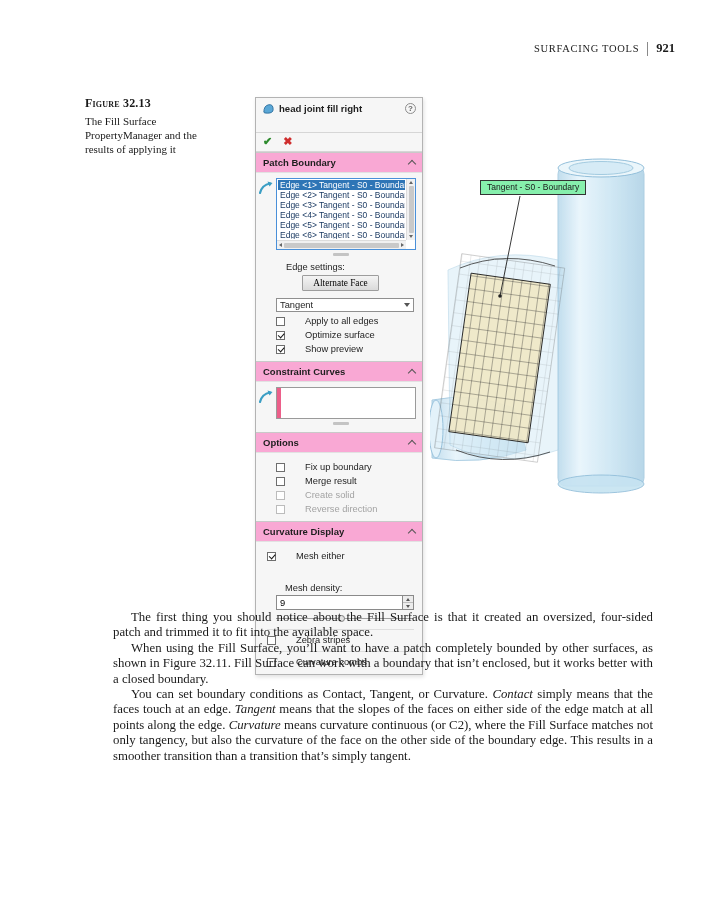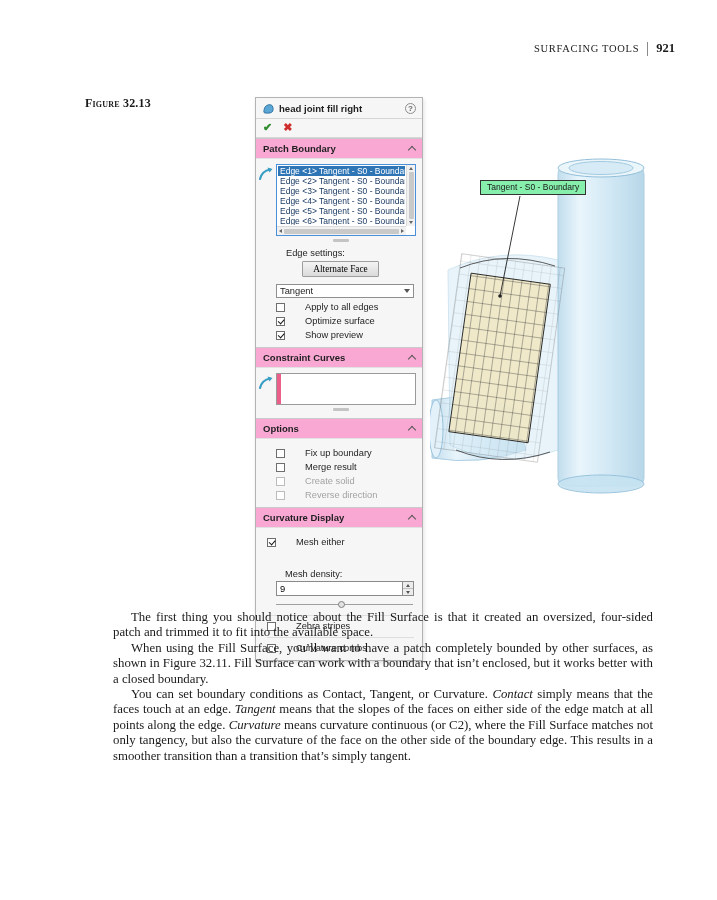--- a/index.html
+++ b/index.html
@@ -15,21 +15,21 @@
 
   
   .figure-caption { position:absolute; left:85px; top:96px; width:118px; }
   .fig-label { font-weight:bold; font-variant:small-caps; font-size:12px; letter-spacing:.2px; }
   .fig-text { font-size:11px; line-height:14px; margin-top:3px; }
 
   
   .pm { position:absolute; left:255px; top:97px; width:168px; background:#f6f6f6;
         border:1px solid #b3b3b3; box-shadow:1px 2px 4px rgba(0,0,0,.12);
         font-family:"Liberation Sans", sans-serif; font-size:9.5px; color:#1e1e1e; }
-  .pm-titlebar { display:flex; align-items:center; padding:4px 6px 3px; border-bottom:1px solid #d6d6d6; }
+  .pm-titlebar { display:flex; align-items:center; padding:4px 6px 17px; border-bottom:1px solid #d6d6d6; }
   .pm-feat-icon svg { width:13px; height:13px; display:block; }
   .pm-title { font-weight:bold; margin-left:4px; flex:1; font-size:9.6px; }
   .pm-help { width:11px; height:11px; border-radius:50%; border:1px solid #8d8d8d; color:#666;
              font-size:8px; line-height:9px; text-align:center; font-weight:bold; }
   .pm-okrow { display:flex; gap:11px; padding:2px 7px 4px; border-bottom:1px solid #d6d6d6; }
   .pm-ok { color:#2e8b2e; font-size:11px; font-weight:bold; line-height:12px; }
   .pm-cancel { color:#cf2e2e; font-size:11px; font-weight:bold; line-height:12px; }
 
   .sec-h { display:flex; align-items:center; font-weight:bold; font-size:9.5px; padding:4px 7px;
            background:#f9a8d4; border-top:1px solid #c9c9c9; border-bottom:1px solid #e2e2e2; }
@@ -113,20 +113,21 @@
 <div class="page">
 
   <header class="running-head">
     <span class="rh-section">SURFACING TOOLS</span>
     <span class="rh-divider"></span>
     <span class="rh-page">921</span>
   </header>
 
   <aside class="figure-caption">
     <div class="fig-label">Figure 32.13</div>
+    <div class="fig-text">The Fill Surface PropertyManager and the results of applying it</div>
   </aside>
 
   <section class="pm">
 
     <div class="pm-titlebar">
       <span class="pm-feat-icon">
         <svg viewBox="0 0 14 14">
             <path d="M2 11 Q 2 4 7 3 Q 12 2 12 8 Q 12 12 6 12 Q 2 12 2 11 Z" fill="#5aa7d6" stroke="#2f6f9e" stroke-width="1"></path>
           </svg>
       </span>

